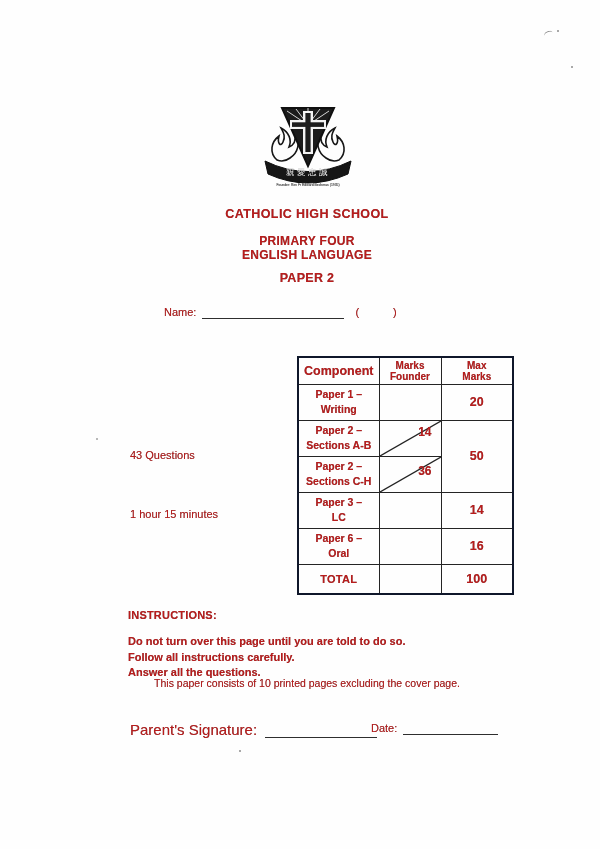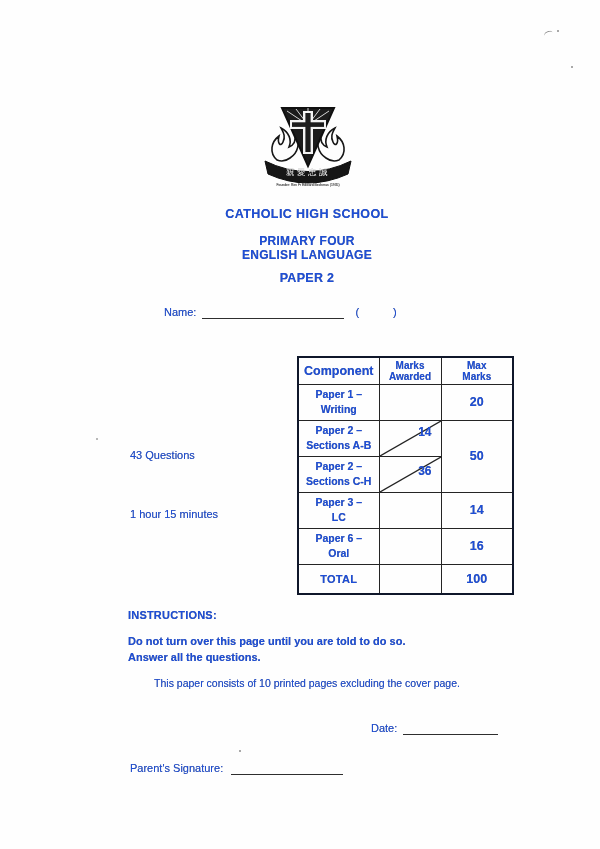--- a/index.html
+++ b/index.html
@@ -1,18 +1,18 @@
 <!DOCTYPE html>
 <html><head>
 <meta charset="utf-8">
 <style>
   html,body{margin:0;padding:0;background:#e8e8e8;}
   .page{
     position:relative;width:600px;height:849px;margin:0 auto;background:#fefefe;
-    font-family:"Liberation Sans", sans-serif;color:#1d4ed8;overflow:hidden;
+    font-family:"Liberation Sans", sans-serif;color:#b91c1c;overflow:hidden;
     text-shadow:0 0 0.6px rgba(10,10,10,0.5);
   }
   .abs{position:absolute;}
   .centered{position:absolute;left:7px;width:600px;text-align:center;}
 
   
   .school-name{top:207px;font-size:12.5px;font-weight:bold;letter-spacing:.4px;}
   .level-title{top:234px;font-size:12px;font-weight:bold;letter-spacing:.3px;}
   .subject-title{top:248px;font-size:12px;font-weight:bold;letter-spacing:.3px;}
   .paper-title{top:271px;font-size:12.5px;font-weight:bold;letter-spacing:.3px;}
@@ -52,21 +52,21 @@
   .diag-num{position:absolute;right:9px;top:4px;font-weight:bold;font-size:12px;}
   .diag-num.low{top:7px;padding-left:20px;}
 
   
   .instructions{left:128px;top:593px;font-size:11px;}
   .instructions .head{font-size:11px;font-weight:bold;margin:16px 0 14px 0;letter-spacing:.2px;}
   .instructions p{margin:0 0 2.5px 0;font-weight:bold;line-height:13px;}
 
   
   .pages-note{top:677px;font-size:10.5px;}
-  .sig-group{left:130px;top:761px;font-size:11px;}
+  .sig-group{left:130px;top:721px;font-size:15px;}
   .date-group{left:371px;top:721px;font-size:11px;}
   .sig-blank{width:112px;margin-left:8px;}
   .date-blank{width:95px;margin-left:6px;}
 
   
   .mark{position:absolute;}
   .mark-curve{left:544px;top:31px;width:9px;height:5px;border-top:1.4px solid #8a8a8a;border-radius:60% 40% 0 0;transform:rotate(-14deg);}
   .dot{width:2px;height:2px;border-radius:50%;background:#8d8d8d;}
   .d1{left:557px;top:30px;}
   .d2{left:571px;top:66px;}
@@ -132,21 +132,21 @@
 
   <table class="marks">
     <colgroup>
         <col style="width:81px">
         <col style="width:62px">
         <col style="width:72px">
       </colgroup>
     <thead>
       <tr>
         <th class="th-comp">Component</th>
-        <th class="th-small"><span class="wrapw">Marks Awarded</span></th>
+        <th class="th-small"><span class="wrapw">Marks Founder</span></th>
         <th class="th-small"><span class="wrapw">Max Marks</span></th>
       </tr>
     </thead>
     <tbody>
       <tr>
         <td class="comp">
           <div>Paper 1 –</div>
           <div>Writing</div>
         </td>
         <td></td>
@@ -197,20 +197,21 @@
         <td class="total-cell">TOTAL</td>
         <td></td>
         <td class="maxv">100</td>
       </tr>
     </tbody>
   </table>
 
   <div class="abs instructions">
     <div class="head">INSTRUCTIONS:</div>
     <p>Do not turn over this page until you are told to do so.</p>
+    <p>Follow all instructions carefully.</p>
     <p>Answer all the questions.</p>
   </div>
 
   <div class="centered pages-note">This paper consists of 10 printed pages excluding the cover page.</div>
 
   <div class="abs sig-group">
     <span>Parent's Signature:</span><span class="blank sig-blank"></span>
   </div>
   <div class="abs date-group">
     <span>Date:</span><span class="blank date-blank"></span>

